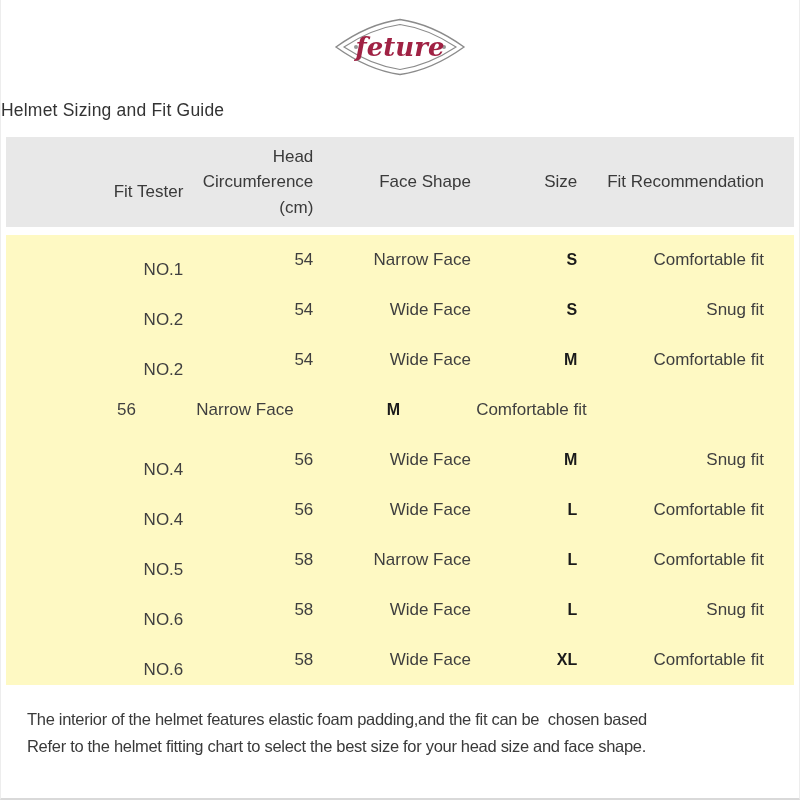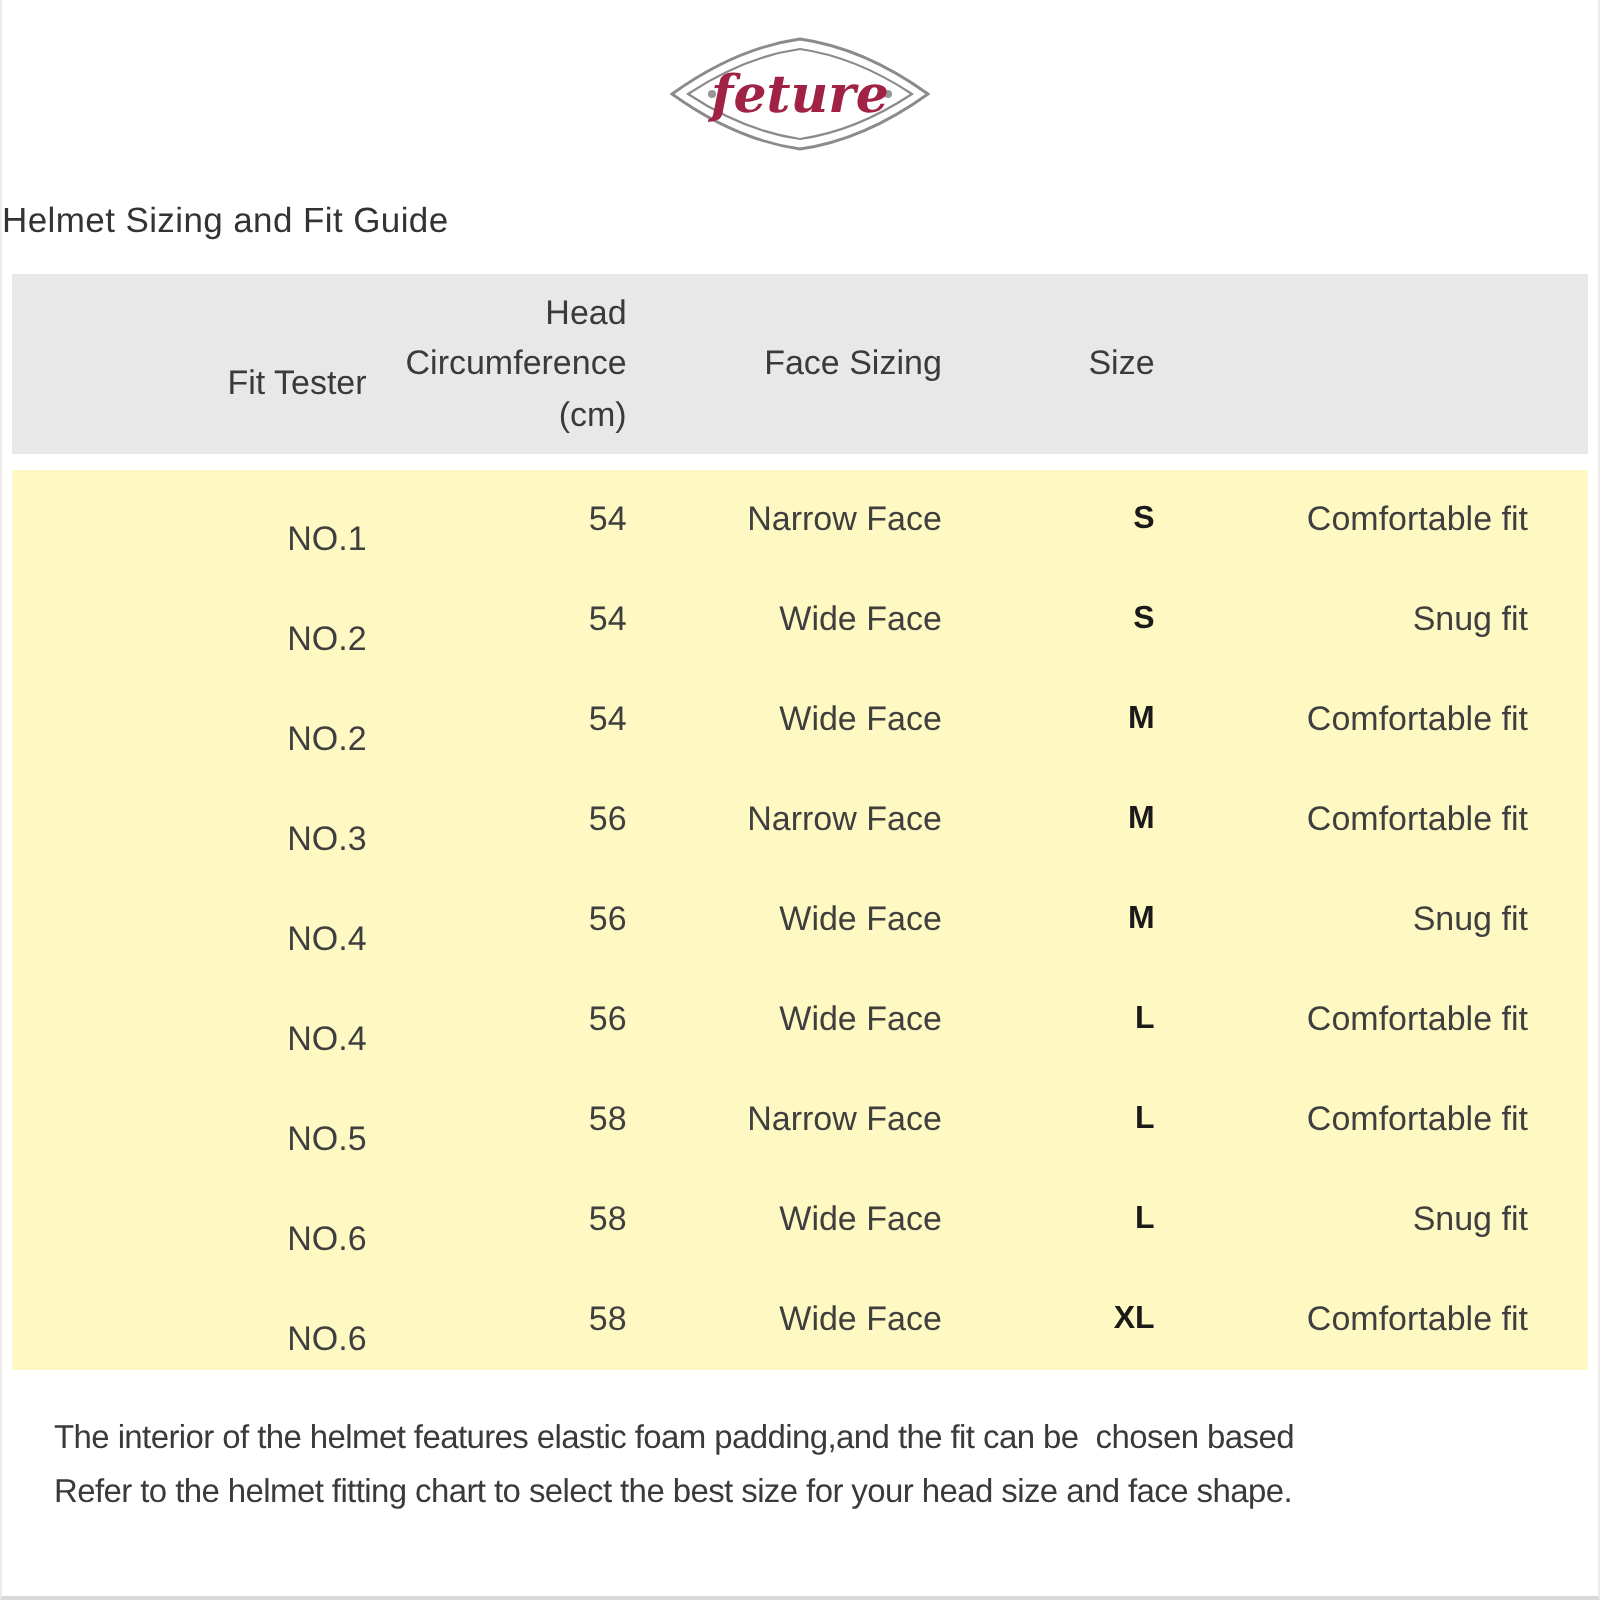--- a/index.html
+++ b/index.html
@@ -78,22 +78,23 @@
     </svg>
   </div>
 
   <h1 class="page-title">Helmet Sizing and Fit Guide</h1>
 
   <div class="table">
 
     <div class="thead">
       <div class="cell c1">Fit Tester</div>
       <div class="cell c2">Head Circumference (cm)</div>
-      <div class="cell c3">Face Sizing</div>
+      <div class="cell c3">Face Shape</div>
       <div class="cell c4">Size</div>
+      <div class="cell c5">Fit Recommendation</div>
     </div>
 
     <div class="tbody">
 
       <div class="trow">
         <div class="cell c1">NO.1</div>
         <div class="cell c2">54</div>
         <div class="cell c3">Narrow Face</div>
         <div class="cell c4 size-val">S</div>
         <div class="cell c5">Comfortable fit</div>
@@ -109,21 +110,20 @@
 
       <div class="trow">
         <div class="cell c1">NO.2</div>
         <div class="cell c2">54</div>
         <div class="cell c3">Wide Face</div>
         <div class="cell c4 size-val">M</div>
         <div class="cell c5">Comfortable fit</div>
       </div>
 
       <div class="trow">
-        <div class="cell c1">NO.3</div>
         <div class="cell c2">56</div>
         <div class="cell c3">Narrow Face</div>
         <div class="cell c4 size-val">M</div>
         <div class="cell c5">Comfortable fit</div>
       </div>
 
       <div class="trow">
         <div class="cell c1">NO.4</div>
         <div class="cell c2">56</div>
         <div class="cell c3">Wide Face</div>

